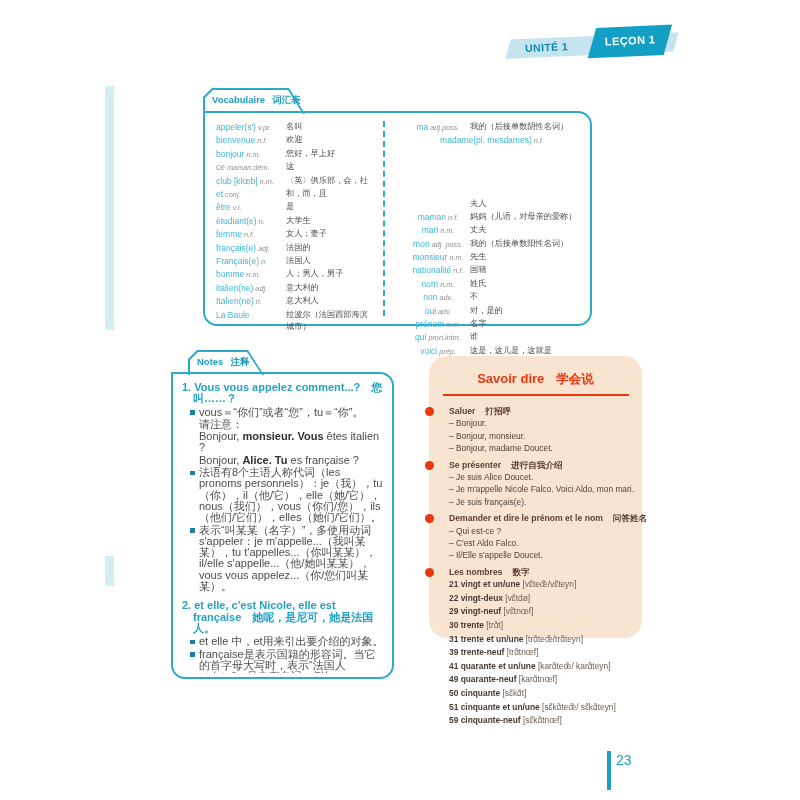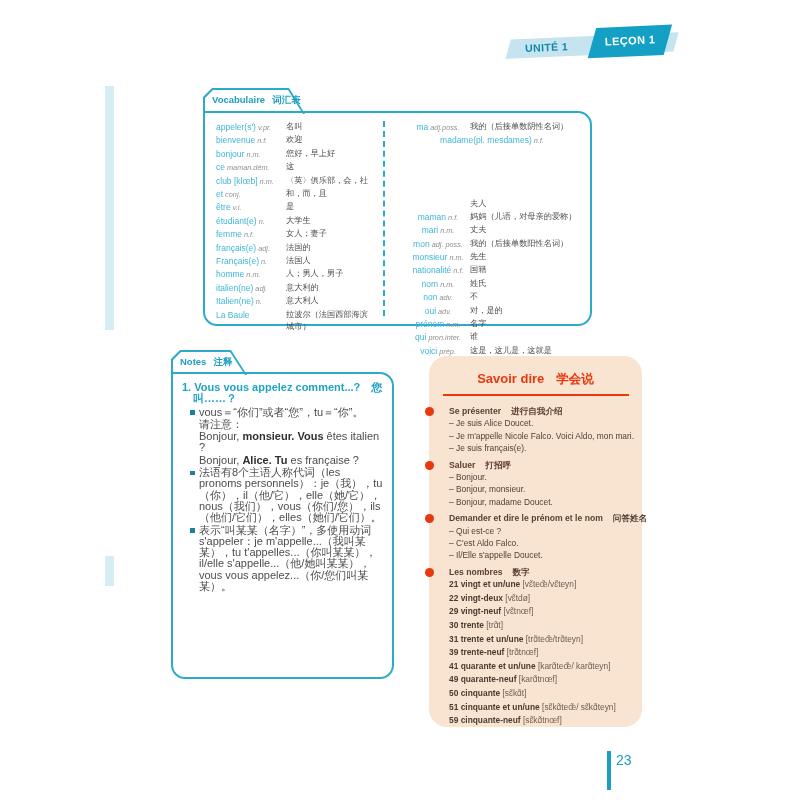--- a/index.html
+++ b/index.html
@@ -20,21 +20,21 @@
   .hdr-unit{position:absolute;left:17px;top:12px;font-size:10.5px;font-weight:bold;color:#0d87aa;letter-spacing:.4px;white-space:nowrap;}
   .hdr-lesson{position:absolute;left:97px;top:9px;font-size:11px;font-weight:bold;color:#fff;letter-spacing:.4px;white-space:nowrap;}
 
   
   .ftab{position:absolute;}
   .ftab .fo{position:absolute;inset:0;background:#2cabc9;clip-path:polygon(0 100%,0 9px,9px 0,calc(100% - 16px) 0,100% 100%);}
   .ftab .fi{position:absolute;left:2px;top:2px;right:2px;bottom:0;background:#fff;clip-path:polygon(0 100%,0 8px,8px 0,calc(100% - 15px) 0,100% 100%);}
   .flabel{position:absolute;left:9px;top:6px;font-size:9.5px;font-weight:bold;color:#1f9fc0;white-space:nowrap;}
   .flabel .zh{margin-left:7px;}
   #vocab-tab{left:203px;top:88px;width:102px;height:26px;}
-  #notes-tab{left:171px;top:350px;width:76px;height:25px;}
+  #notes-tab{left:188px;top:350px;width:76px;height:25px;}
 
   
   #vocab-box{position:absolute;left:203px;top:111px;width:385px;height:211px;
     border:2px solid #2cabc9;border-radius:0 14px 14px 14px;}
   #vocab-divider{position:absolute;left:178px;top:8px;bottom:8px;width:0;border-left:2px dashed #2cabc9;}
   .vcol{position:absolute;top:8px;}
   #vcol-left{left:11px;width:158px;}
   #vcol-right{left:201px;width:172px;}
   .vrow{display:flex;line-height:12.4px;font-size:8.5px;}
   .vword{flex:0 0 70px;white-space:nowrap;}
@@ -51,21 +51,21 @@
     border:2px solid #2cabc9;border-radius:0 14px 14px 14px;}
   #notes-body{position:absolute;left:9px;right:7px;top:8px;bottom:4px;overflow:hidden;
     font-size:11px;line-height:11.3px;color:#4d4d4d;}
   .nitem{margin-bottom:8px;}
   .ntitle{color:#23a3c4;font-weight:bold;padding-left:11px;text-indent:-11px;margin-bottom:2px;}
   .nblock{margin-left:8px;padding-left:9px;position:relative;margin-bottom:1px;}
   .nblock.bullet::before{content:"";position:absolute;left:0;top:3.5px;width:4.5px;height:4.5px;background:#1d7fa6;}
   .nblock b{color:#303030;}
 
   
-  #savoir-box{position:absolute;left:429px;top:356px;width:213px;height:371px;
+  #savoir-box{position:absolute;left:429px;top:356px;width:213px;height:282px;
     background:#f9e4d1;border-radius:18px;}
   .savoir-header{padding-top:13px;text-align:center;}
   .savoir-title-fr{color:#e8380d;font-weight:bold;font-size:13px;}
   .savoir-title-zh{color:#e8380d;font-weight:bold;font-size:12.5px;margin-left:12px;}
   .savoir-rule{width:186px;margin:6px auto 9px;border:none;border-top:2.6px solid #e8380d;}
   #savoir-sections{padding-left:20px;padding-right:4px;}
   .ssec{position:relative;margin-bottom:4px;}
   .shead{font-weight:bold;color:#5d4032;font-size:8.6px;line-height:12.4px;white-space:nowrap;}
   .shead .szh{margin-left:10px;}
   .sdot{position:absolute;left:-24px;top:2px;width:9px;height:9px;border-radius:50%;background:#e8380d;}
@@ -225,40 +225,46 @@
   <div id="notes-body">
       <div class="nitem">
         <div class="ntitle"><span>1.</span> Vous vous appelez comment...?　您叫……？</div>
         <div class="nblock bullet">vous＝“你们”或者“您”，tu＝“你”。</div>
         <div class="nblock plain">请注意：</div>
         <div class="nblock example">Bonjour, <b>monsieur. Vous</b> êtes italien ?</div>
         <div class="nblock example">Bonjour, <b>Alice. Tu</b> es française ?</div>
         <div class="nblock bullet">法语有8个主语人称代词（les pronoms personnels）：je（我），tu（你），il（他/它），elle（她/它），nous（我们），vous（你们/您），ils（他们/它们），elles（她们/它们）。</div>
         <div class="nblock bullet">表示“叫某某（名字）”，多使用动词s'appeler：je m'appelle...（我叫某某），tu t'appelles...（你叫某某），il/elle s'appelle...（他/她叫某某），vous vous appelez...（你/您们叫某某）。</div>
       </div>
+      <div class="nitem">
+        <div class="ntitle"><span>2.</span> et elle, c'est Nicole, elle est française　她呢，是尼可，她是法国人。</div>
+        <div class="nblock bullet">et elle 中，et用来引出要介绍的对象。</div>
+        <div class="nblock bullet">française是表示国籍的形容词。当它的首字母大写时，表示“法国人（女）”，是专有名词。例如：</div>
+        <div class="nblock example"><b>C'est une Française.</b>　这是一个法国女人。</div>
+      </div>
     </div>
 </div>
 
 <div id="savoir-box">
   <div class="savoir-header">
     <span class="savoir-title-fr">Savoir dire</span><span class="savoir-title-zh">学会说</span>
   </div>
   <hr class="savoir-rule">
   <div id="savoir-sections">
       <div class="ssec">
+        <div class="shead"><span class="sdot"></span><span class="sfr">Saluer</span><span class="szh">打招呼</span></div>
+        <div class="sline">– Bonjour.</div>
+        <div class="sline">– Bonjour, monsieur.</div>
+        <div class="sline">– Bonjour, madame Doucet.</div>
+      </div>
+      <div class="ssec">
         <div class="shead"><span class="sdot"></span><span class="sfr">Se présenter</span><span class="szh">进行自我介绍</span></div>
         <div class="sline">– Je suis Alice Doucet.</div>
         <div class="sline">– Je m'appelle Nicole Falco. Voici Aldo, mon mari.</div>
         <div class="sline">– Je suis français(e).</div>
-      </div>
-      <div class="ssec">
-        <div class="shead"><span class="sdot"></span><span class="sfr">Saluer</span><span class="szh">打招呼</span></div>
-        <div class="sline">– Bonjour.</div>
-        <div class="sline">– Bonjour, monsieur.</div>
-        <div class="sline">– Bonjour, madame Doucet.</div>
       </div>
       <div class="ssec">
         <div class="shead"><span class="sdot"></span><span class="sfr">Demander et dire le prénom et le nom</span><span class="szh">问答姓名</span></div>
         <div class="sline">– Qui est-ce ?</div>
         <div class="sline">– C'est Aldo Falco.</div>
         <div class="sline">– Il/Elle s'appelle Doucet.</div>
       </div>
       <div class="ssec">
         <div class="shead"><span class="sdot"></span><span class="sfr">Les nombres</span><span class="szh">数字</span></div>
         <div class="snumline"><span class="snb">21 vingt et un/une</span><span class="sipa"> [vɛ̃teœ̃/vɛ̃teyn]</span></div>

